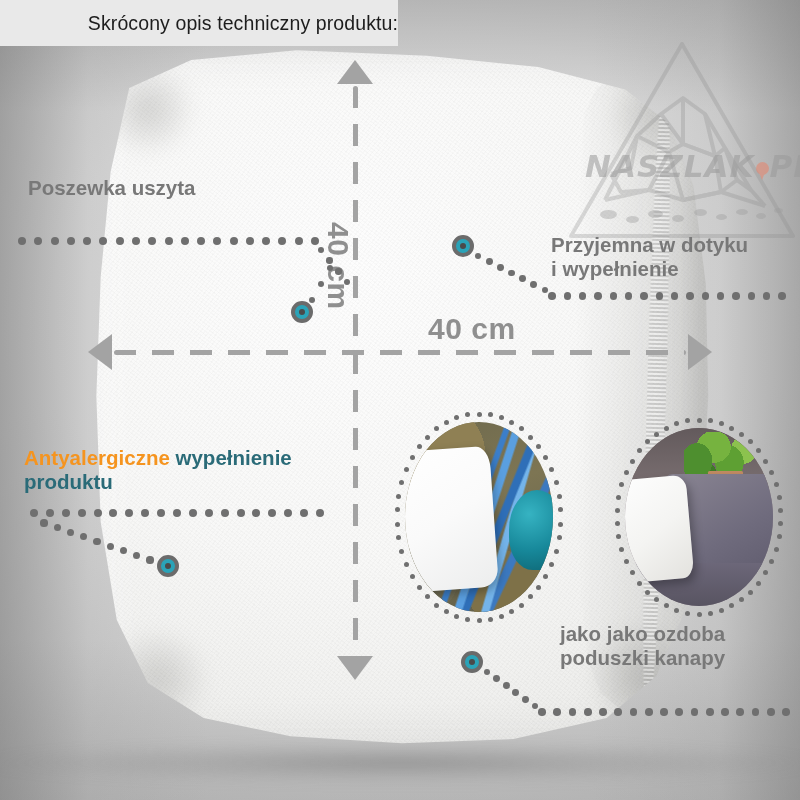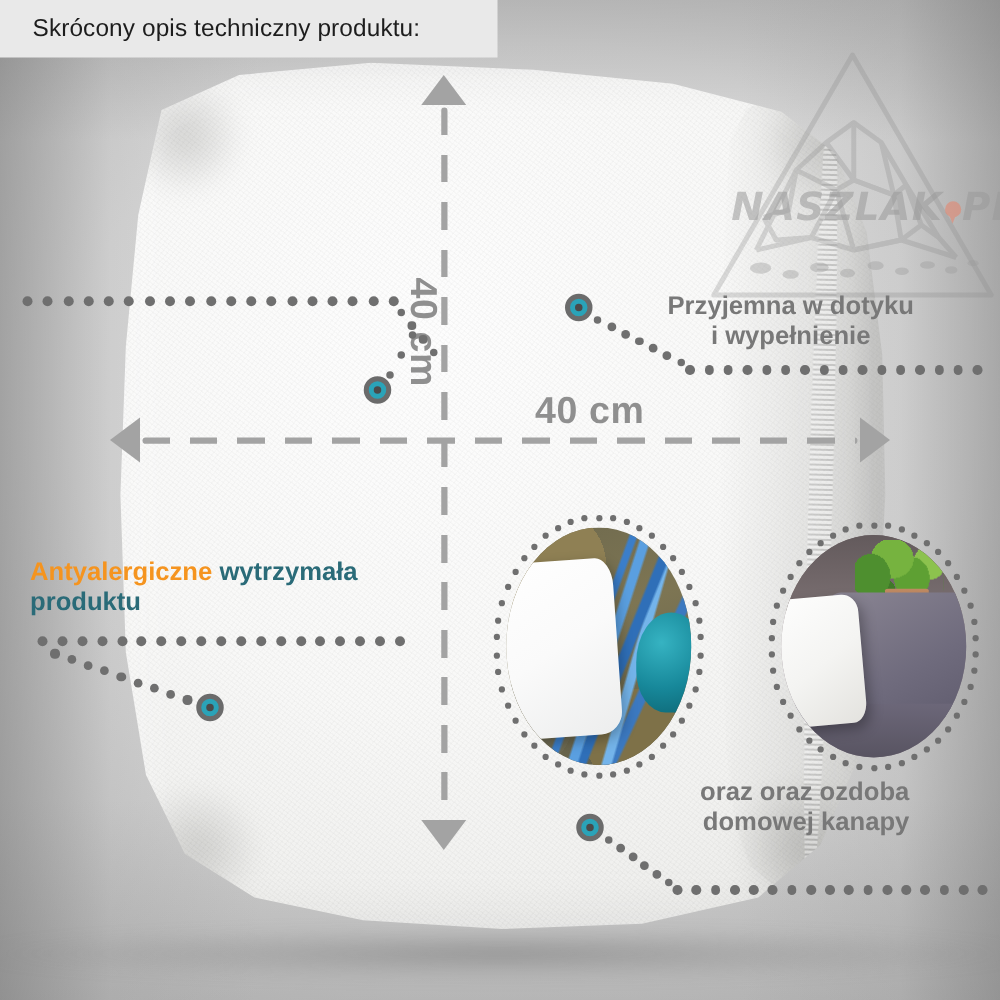--- a/index.html
+++ b/index.html
@@ -27,21 +27,21 @@
   .floor-shadow{
     position:absolute;left:-4%;top:742px;width:108%;height:42px;
     background:radial-gradient(closest-side at 50% 50%, rgba(90,90,90,.40) 0%, rgba(110,110,110,.22) 45%, rgba(255,255,255,0) 100%);
     filter:blur(6px);
   }
 
   
   .header-band{
     position:absolute;left:0;top:0;width:398px;height:46px;
     background:#e9e9e9;
-    display:flex;align-items:center;
+    display:flex;align-items:center;justify-content:flex-end;
   }
   .header-title{
     font-size:19.5px;color:#1d1d1d;letter-spacing:.1px;
     padding-left:26px;white-space:nowrap;
     font-family:"Liberation Sans", sans-serif;
   }
 
   
   .pillow{
     position:absolute;left:92px;top:46px;width:620px;height:700px;
@@ -148,21 +148,21 @@
   .dim-label-h{left:428px;top:312px;}
 
   
   .ann{position:absolute;line-height:1.18;white-space:nowrap;
        font-family:"Liberation Sans", sans-serif;font-size:20.5px;font-weight:bold;}
   .c-gray{color:#787878;}
   .c-teal{color:#2a6b78;}
   .c-orange{color:#f5941f;}
 
   .ann-cotton{left:28px;top:176px;}
-  .ann-touch{left:534px;top:233px;text-align:center;}
+  .ann-touch{left:551px;top:233px;}
   .ann-anti{left:24px;top:446px;}
   .ann-tent{left:560px;top:622px;text-align:right;}
 
   
   .dot{position:absolute;background:#6f6f6f;border-radius:50%;}
   .marker{
     position:absolute;width:22px;height:22px;border-radius:50%;
     background:#2aa3b8;border:4px solid #6b6b6b;box-sizing:border-box;
   }
   .marker::after{
@@ -300,35 +300,36 @@
   <div class="dim-label dim-label-v">40 cm</div>
 
   <div class="dim dim-h">
     <div class="arrow arr-left"></div>
     <div class="dash-h"></div>
     <div class="arrow arr-right"></div>
   </div>
   <div class="dim-label dim-label-h">40 cm</div>
 
   <div class="ann ann-cotton">
+    <div class="c-gray">Poszewka uszyta</div>
   </div>
 
   <div class="ann ann-touch">
     <div class="c-gray">Przyjemna w dotyku</div>
     <div class="c-gray">i wypełnienie</div>
   </div>
 
   <div class="ann ann-anti">
-    <div><span class="c-orange">Antyalergiczne</span><span class="c-teal"> wytrzymała</span></div>
+    <div><span class="c-orange">Antyalergiczne</span><span class="c-teal"> wypełnienie</span></div>
     <div class="c-teal">produktu</div>
   </div>
 
   <div class="ann ann-tent">
-    <div class="c-gray">oraz oraz ozdoba</div>
-    <div class="c-gray">domowej kanapy</div>
+    <div class="c-gray">jako jako ozdoba</div>
+    <div class="c-gray">poduszki kanapy</div>
   </div>
 
   <div id="leaders">
       <div class="dot" style="left: 18px; top: 237px; width: 8px; height: 8px;"></div>
       <div class="dot" style="left: 34.2778px; top: 237px; width: 8px; height: 8px;"></div>
       <div class="dot" style="left: 50.5556px; top: 237px; width: 8px; height: 8px;"></div>
       <div class="dot" style="left: 66.8333px; top: 237px; width: 8px; height: 8px;"></div>
       <div class="dot" style="left: 83.1111px; top: 237px; width: 8px; height: 8px;"></div>
       <div class="dot" style="left: 99.3889px; top: 237px; width: 8px; height: 8px;"></div>
       <div class="dot" style="left: 115.667px; top: 237px; width: 8px; height: 8px;"></div>

